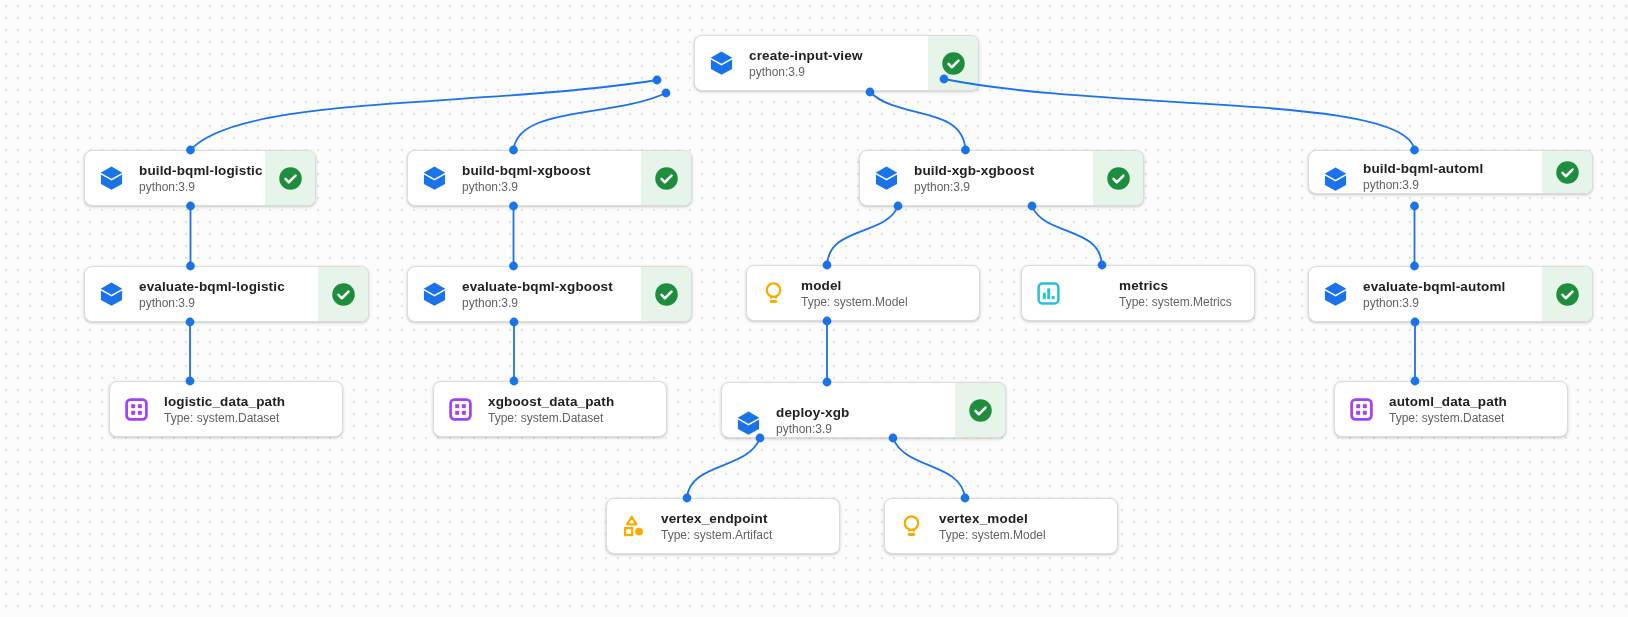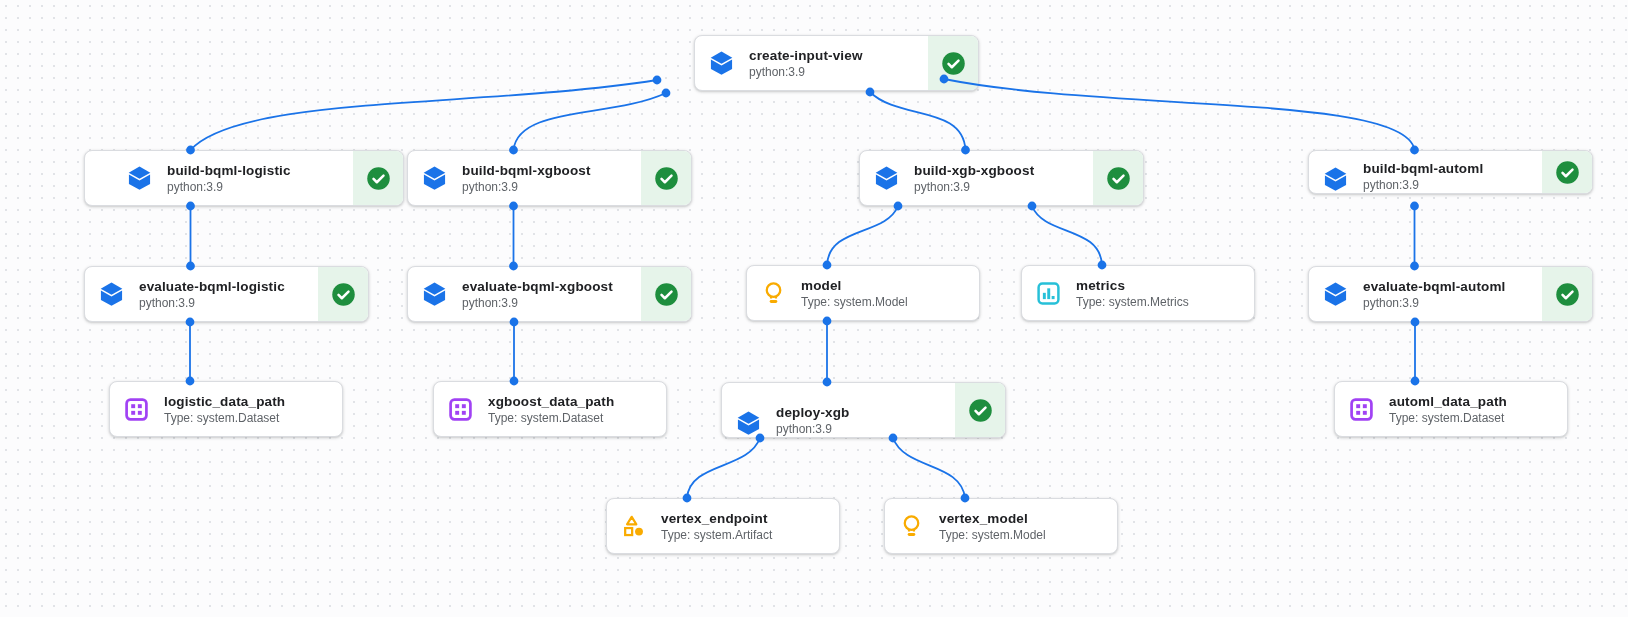--- a/index.html
+++ b/index.html
@@ -48,21 +48,21 @@
     </span>
   <span class="status">
           <span>
             <svg viewBox="0 0 24 24" xmlns="http://www.w3.org/2000/svg">
       <circle cx="12" cy="12" r="10.8" fill="#1e8e3e"></circle>
       <path d="M7.2 12.4 L10.4 15.6 L16.8 9.2" stroke="#fff" stroke-width="2.4" fill="none" stroke-linecap="round" stroke-linejoin="round"></path>
     </svg>
           </span>
         </span>
       </div>
-      <div class="node" style="left: 48px; top: 150px; width: 320px; height: 56px; padding-left: 28px;">
+      <div class="node" style="left: 48px; top: 150px; width: 232px; height: 56px;">
     <span class="icon">
           <svg viewBox="0 0 24 24" fill="none" xmlns="http://www.w3.org/2000/svg">
       <path d="M12 1.4 L21.6 6.8 L12 12.2 L2.4 6.8 Z" fill="#1a73e8"></path>
       <path d="M2.6 8.4 L12 13.7 L21.4 8.4 L21.4 16.8 L12 22 L2.6 16.8 Z" fill="#1a73e8"></path>
     </svg>
         </span>
     <span class="texts">
       <div class="title">build-bqml-logistic</div>
       <div class="sub">python:3.9</div>
     </span>
@@ -181,21 +181,21 @@
       <circle cx="12" cy="9" r="6" stroke="#f9ab00" stroke-width="2"></circle>
       <path d="M9.8 14.6 V16.4 M14.2 14.6 V16.4" stroke="#f9ab00" stroke-width="2"></path>
       <rect x="8.6" y="17.8" width="6.8" height="2.7" rx="1.3" fill="#f9ab00"></rect>
     </svg>
         </span>
     <span class="texts">
       <div class="title">model</div>
       <div class="sub">Type: system.Model</div>
     </span>
   </div>
-      <div class="node" style="left: 985px; top: 265px; width: 234px; height: 56px;">
+      <div class="node" style="left: 985px; top: 265px; width: 234px; height: 56px; gap: 43px;">
     <span class="icon">
           <svg viewBox="0 0 24 24" fill="none" xmlns="http://www.w3.org/2000/svg">
       <rect x="3.2" y="3.2" width="17.6" height="17.6" rx="3.4" stroke="#27c0d8" stroke-width="2.2"></rect>
       <rect x="7" y="11.4" width="2.6" height="5.6" fill="#27c0d8"></rect>
       <rect x="10.9" y="7.4" width="2.6" height="9.6" fill="#27c0d8"></rect>
       <rect x="14.8" y="14.2" width="2.6" height="2.8" fill="#27c0d8"></rect>
     </svg>
         </span>
     <span class="texts">
       <div class="title">metrics</div>

